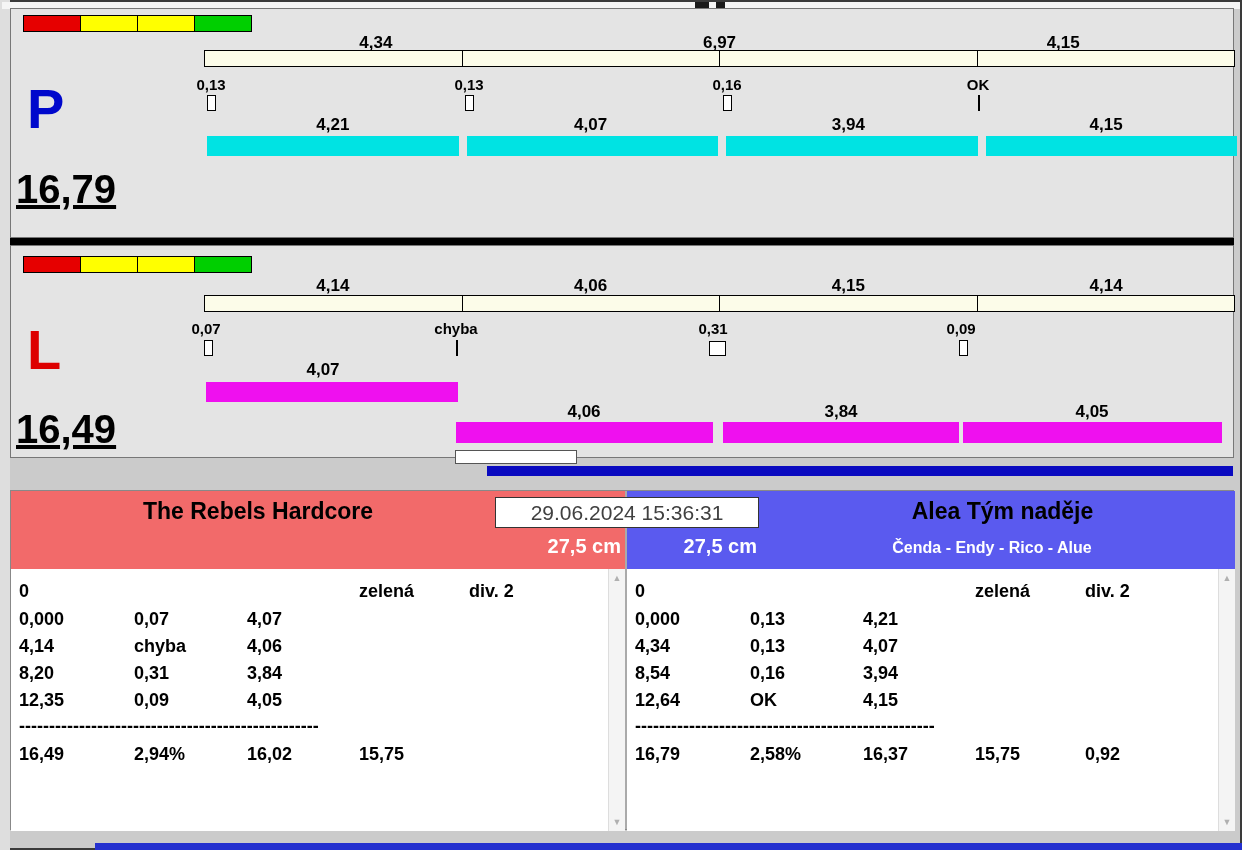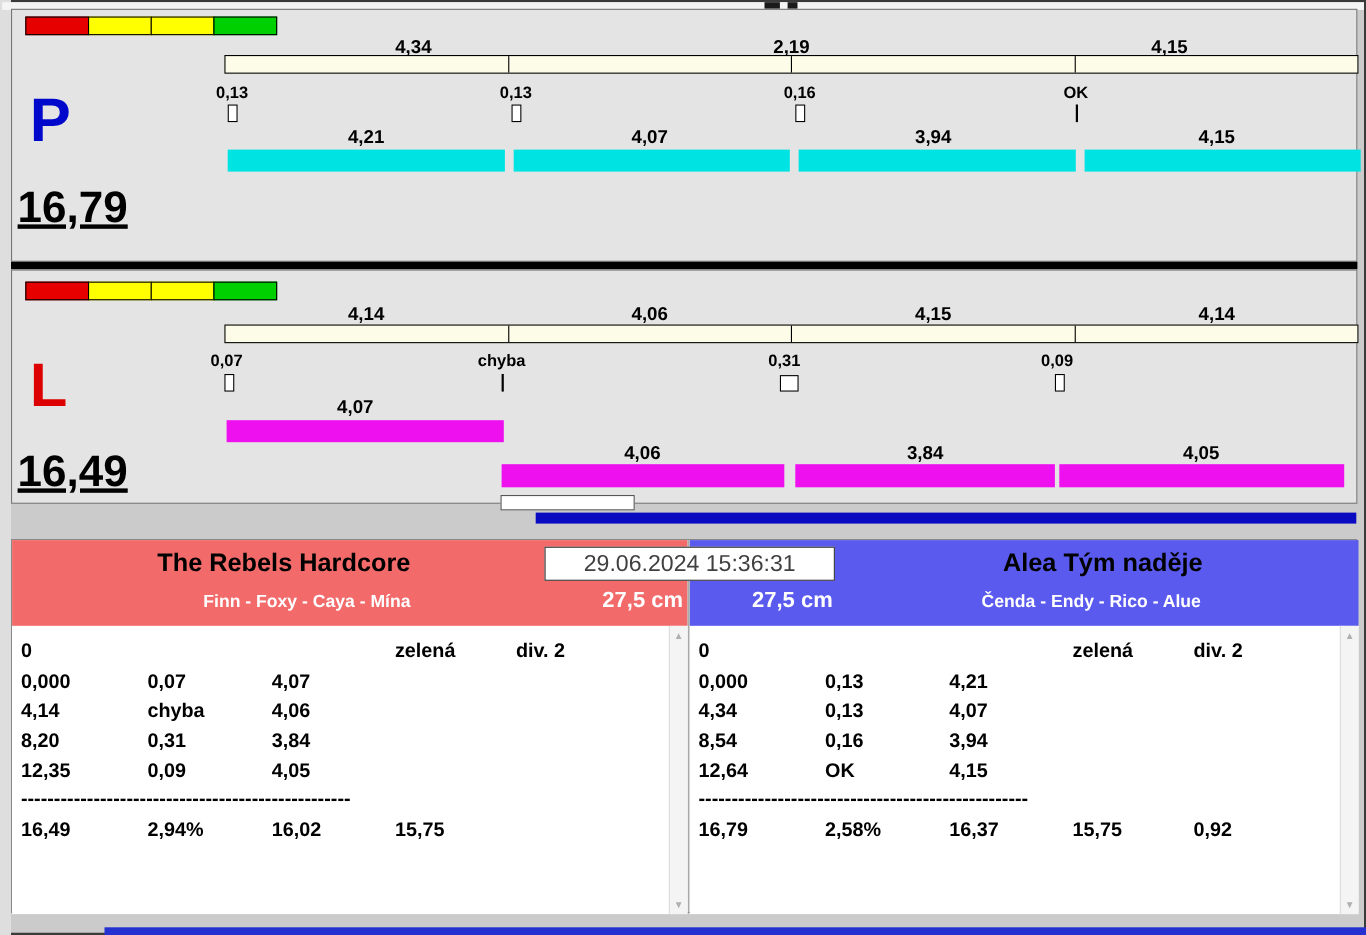--- a/index.html
+++ b/index.html
@@ -97,21 +97,21 @@
   <div class="lane" id="lane-p">
     <div class="lights">
       <span class="light l-red"></span>
       <span class="light l-yellow"></span>
       <span class="light l-yellow"></span>
       <span class="light l-green"></span>
     </div>
 
     <div class="seg-labels">
       <span class="seg-cell">4,34</span>
-      <span class="seg-cell">2,19</span>
+      <span class="seg-cell">6,97</span>
       <span class="seg-cell">4,15</span>
     </div>
     <div class="cream-bar">
       <span class="cream-seg"></span>
       <span class="cream-seg"></span>
       <span class="cream-seg"></span>
       <span class="cream-seg"></span>
     </div>
 
     <span class="chg" style="left:155px;top:67px">0,13</span>
@@ -187,21 +187,20 @@
     <div class="lane-letter letter-l">L</div>
     <div class="lane-total">16,49</div>
   </div>
 
   <div class="white-box"></div>
   <div class="progress-bar"></div>
 
   <div class="bottom-panel">
     <div class="hdr hdr-left">
       <div class="hdr-title t-left">The Rebels Hardcore</div>
-      <div class="hdr-dogs d-left">Finn - Foxy - Caya - Mína</div>
       <div class="hdr-cm cm-left">27,5 cm</div>
     </div>
     <div class="hdr hdr-right">
       <div class="hdr-title t-right">Alea Tým naděje</div>
       <div class="hdr-dogs d-right">Čenda - Endy - Rico - Alue</div>
       <div class="hdr-cm cm-right">27,5 cm</div>
     </div>
     <div class="datetime-box">29.06.2024 15:36:31</div>
     <div class="v-split"></div>
 

